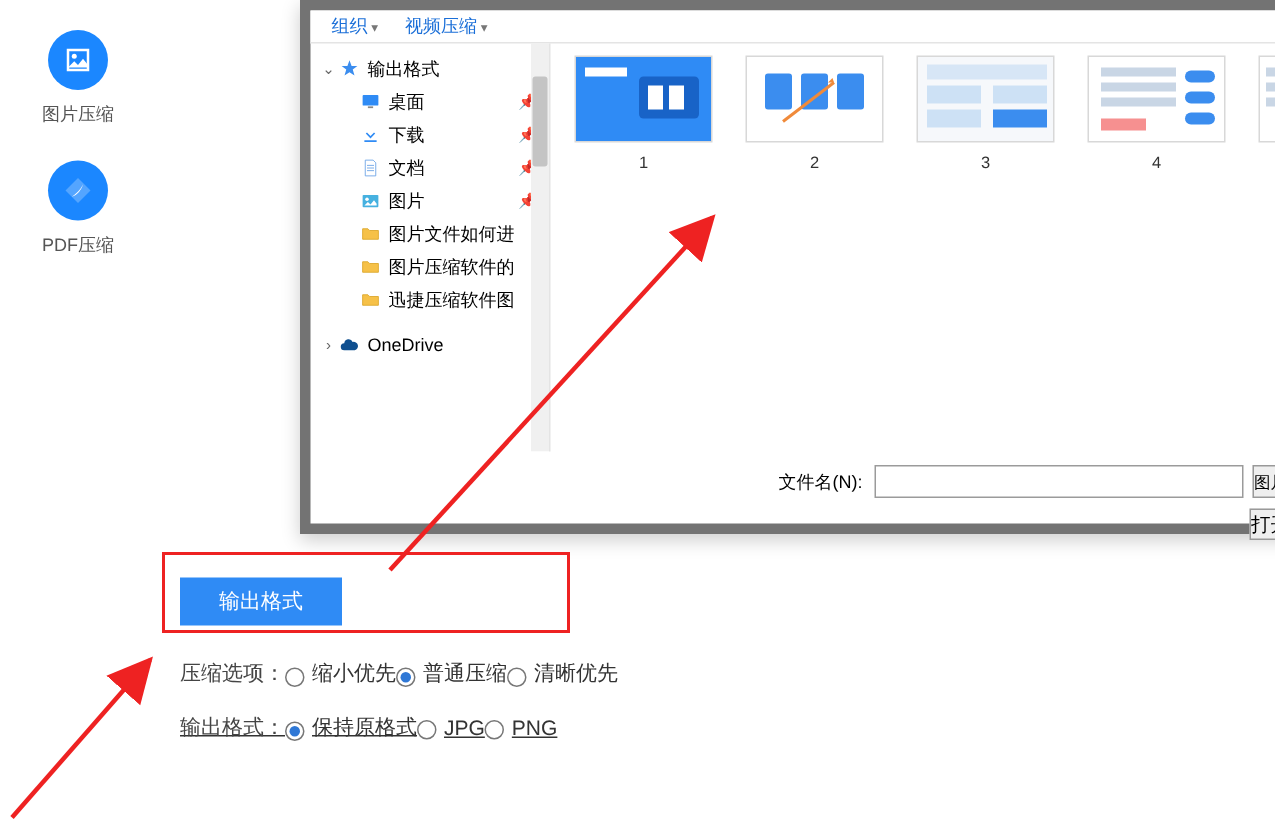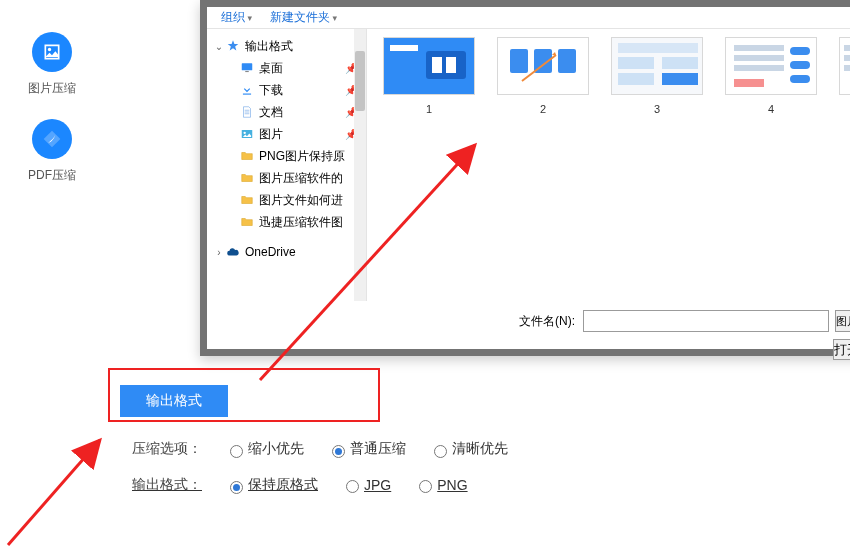--- a/index.html
+++ b/index.html
@@ -1,19 +1,19 @@
 <!DOCTYPE html>
 <html><head>
 <meta charset="utf-8">
 <style>
   * { box-sizing: border-box; margin: 0; padding: 0; font-family: "Microsoft YaHei", "Segoe UI", sans-serif; }
   body { width: 850px; height: 551px; background: #fff; overflow: hidden; position: relative; }
 
   
-  .left-sidebar { position: absolute; left: 0; top: 0; width: 104px; height: 551px; background: #fff; padding-top: 32px; }
+  .left-sidebar { position: absolute; left: 0; top: 0; width: 104px; height: 551px; background: #fff; padding-top: 20px; }
   .side-item { display: flex; flex-direction: column; align-items: center; margin-bottom: 22px; cursor: pointer; }
   .side-circle { width: 40px; height: 40px; border-radius: 50%; background: #1b87ff; display: flex; align-items: center; justify-content: center; margin-bottom: 8px; }
   .side-circle svg { width: 20px; height: 20px; fill: #fff; }
   .side-label { font-size: 12px; color: #555; }
   .side-item.selected .side-circle { background: #1b87ff; }
 
   
   .main-area { position: absolute; left: 104px; top: 0; right: 0; bottom: 0; background: #fff; }
 
   
@@ -56,21 +56,21 @@
   .open-btn { width: 28px; height: 21px; border: 1px solid #999; background: #efefef; font-size: 13px; cursor: pointer; display: flex; align-items: center; justify-content: center; }
 
   
   .red-box { position: absolute; border: 2px solid #e22; pointer-events: none; }
 
   
   .add-btns { position: absolute; left: 120px; top: 385px; display: flex; gap: 18px; }
   .blue-btn { background: #2f8bf5; color: #fff; border: none; font-size: 14px; padding: 7px 26px; cursor: pointer; }
 
   
-  .opt-group { position: absolute; left: 132px; font-size: 14px; color: #333; display: flex; align-items: center; gap: 28px; }
+  .opt-group { position: absolute; left: 120px; font-size: 14px; color: #333; display: flex; align-items: center; }
   .opt-label { color: #444; }
   .radio { display: inline-flex; align-items: flex-end; cursor: pointer; }
   .radio .dot { width: 13px; height: 13px; border: 1px solid #777; border-radius: 50%; margin-right: 5px; display: inline-flex; align-items: center; justify-content: center; }
   .radio.checked .dot::after { content: ""; width: 7px; height: 7px; border-radius: 50%; background: #2f78d6; }
 
   
   svg.annot { position: absolute; left: 0; top: 0; width: 850px; height: 551px; pointer-events: none; }
 
   
   .ic-blue { fill: #2f8bf5; }
@@ -102,21 +102,21 @@
     </div>
     <span class="side-label">PDF压缩</span>
   </div>
 </div>
 
 <div class="main-area"></div>
 
 <div class="file-dialog">
   <div class="dlg-toolbar">
     <a>组织</a>
-    <a>新建文件夹</a>
+    <a>视频压缩</a>
   </div>
   <div class="dlg-body">
     <div class="nav-pane">
       <div class="nav-row">
         <span class="caret">⌄</span>
         <span class="icon">
             <svg width="14" height="14" viewBox="0 0 24 24">
               <path class="ic-star" d="M12 2l2.4 6.7H21l-5.3 4 2 6.8L12 15.8 6.3 19.5l2-6.8L3 8.7h6.6z"></path>
             </svg>
           </span>
@@ -167,39 +167,30 @@
         <span class="label">图片</span>
         <span class="pin">📌</span>
       </div>
       <div class="nav-row indent1">
           <span class="caret"></span>
           <span class="icon">
             <svg width="14" height="14" viewBox="0 0 24 24">
               <path class="ic-yellow" d="M3 6h6l2 2h10v10H3z"></path>
             </svg>
           </span>
-          <span class="label">PNG图片保持原</span>
+          <span class="label">图片文件如何进</span>
         </div>
       <div class="nav-row indent1">
           <span class="caret"></span>
           <span class="icon">
             <svg width="14" height="14" viewBox="0 0 24 24">
               <path class="ic-yellow" d="M3 6h6l2 2h10v10H3z"></path>
             </svg>
           </span>
           <span class="label">图片压缩软件的</span>
-        </div>
-      <div class="nav-row indent1">
-          <span class="caret"></span>
-          <span class="icon">
-            <svg width="14" height="14" viewBox="0 0 24 24">
-              <path class="ic-yellow" d="M3 6h6l2 2h10v10H3z"></path>
-            </svg>
-          </span>
-          <span class="label">图片文件如何进</span>
         </div>
       <div class="nav-row indent1">
           <span class="caret"></span>
           <span class="icon">
             <svg width="14" height="14" viewBox="0 0 24 24">
               <path class="ic-yellow" d="M3 6h6l2 2h10v10H3z"></path>
             </svg>
           </span>
           <span class="label">迅捷压缩软件图</span>
         </div>

